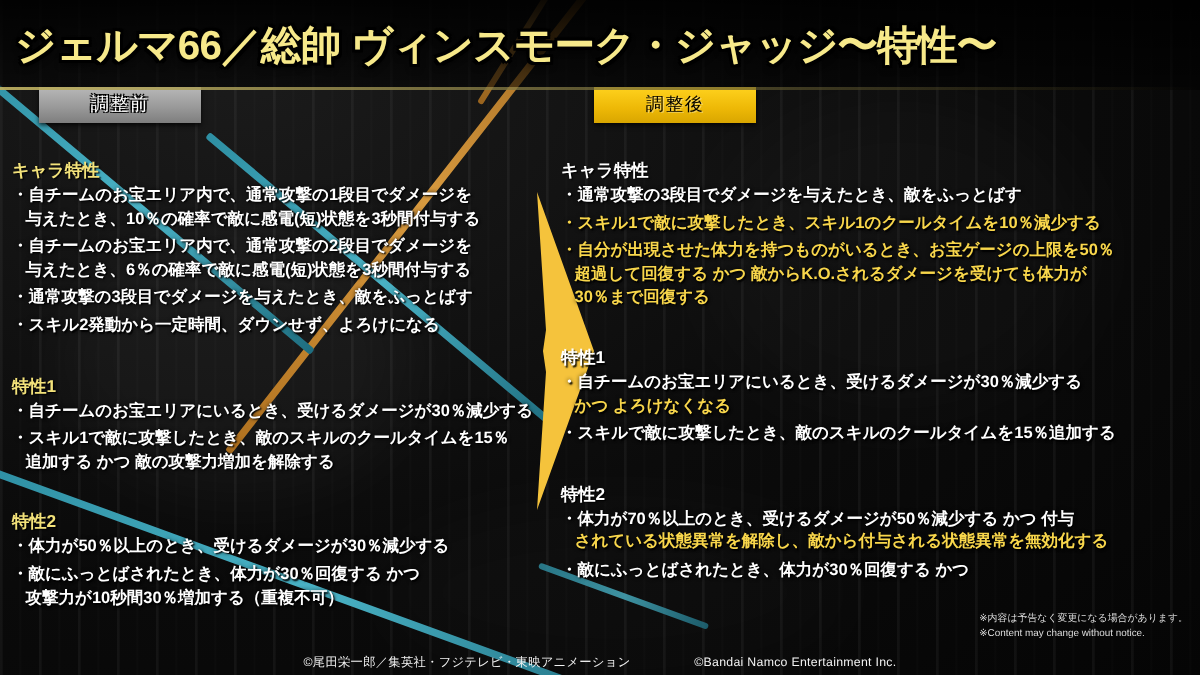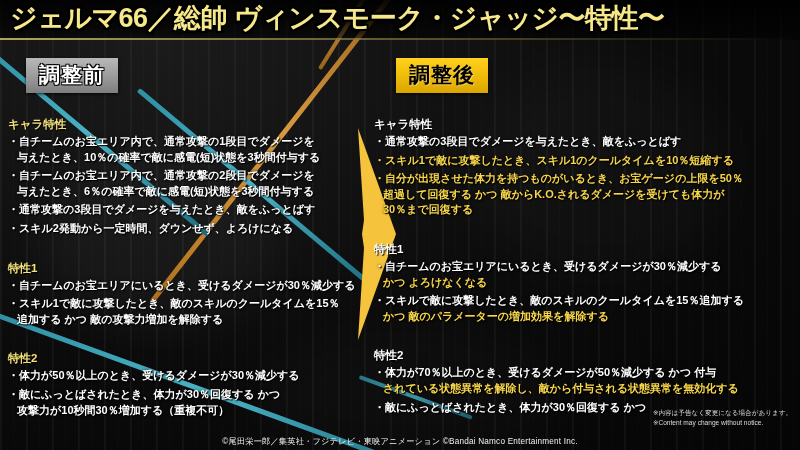--- a/index.html
+++ b/index.html
@@ -62,22 +62,22 @@
 
   
   .s-t1{ left:-20px; top:40px;  width:300px; height:5px; transform:rotate(40deg); }
   .s-t2{ left:140px; top:88px;  width:300px; height:5px; transform:rotate(40deg); }
   .s-t3{ left:-10px; top:310px; width:470px; height:5px; transform:rotate(20deg); }
   .s-t4{ left:360px; top:375px; width:120px; height:4px; transform:rotate(20deg); opacity:.8;}
 
   
   .title-wrap{
     position:absolute;
-    left:0; top:0; right:0; height:40px;
-    display:flex; align-items:flex-start;
+    left:0; top:0; right:0; height:60px;
+    display:flex; align-items:center;
     background:linear-gradient(180deg,rgba(0,0,0,.92),rgba(0,0,0,.55));
     z-index:5;
   }
   .title{
     margin-left:10px;
     font-size:27px;
     font-weight:bold;
     letter-spacing:-.5px;
     color:#f7e98a;
     text-shadow:
@@ -95,24 +95,24 @@
   
   .columns{ position:absolute; inset:52px 0 0 0; z-index:4; }
 
   .col{ position:absolute; top:0; }
   .col-left { left:8px;   width:372px; }
   .col-right{ left:374px; width:398px; }
 
   .badge{
     display:inline-block;
     padding:3px 0 4px 0;
-    width:92px;
+    width:108px;
     text-align:center;
-    font-size:21px;
-    font-weight:bold;
+    font-size:12px;
+    font-weight:normal;
     letter-spacing:1px;
     margin-top:6px;
   }
   .badge-before{
     margin-left:18px;
     color:#fff;
     background:linear-gradient(180deg,#b8b8b8,#9a9a9a 55%,#7e7e7e);
     text-shadow:1px 1px 0 #000,-1px 1px 0 #000,1px -1px 0 #000,-1px -1px 0 #000;
     box-shadow:0 1px 3px rgba(0,0,0,.8);
   }
@@ -173,21 +173,21 @@
   .copyright{
     position:absolute;
     left:0; right:0; bottom:3px;
     text-align:center;
     font-size:8.2px;
     color:#f2f2f2;
     letter-spacing:.2px;
     z-index:6;
     white-space:nowrap;
   }
-  .copyright span{ margin:0 0; }
+  .copyright span{ margin:0 20px; }
 </style>
 </head>
 <body>
 
 <div class="stage">
 
   <div class="bg-layer">
     <div class="bg-texture"></div>
     <div class="bg-blotch b1"></div>
     <div class="bg-blotch b2"></div>
@@ -263,38 +263,37 @@
       <div class="badge badge-after">調整後</div>
 
       <div class="sections">
 
         <div class="section">
           <div class="section-title">キャラ特性</div>
           <div class="bullet">
             <span class="ln">・通常攻撃の3段目でダメージを与えたとき、敵をふっとばす</span>
           </div>
           <div class="bullet">
-            <span class="ln hl">・スキル1で敵に攻撃したとき、スキル1のクールタイムを10％短縮する</span>
+            <span class="ln hl">・スキル1で敵に攻撃したとき、スキル1のクールタイムを10％減少する</span>
           </div>
           <div class="bullet">
             <span class="ln hl">・自分が出現させた体力を持つものがいるとき、お宝ゲージの上限を50％</span>
             <span class="ln indent hl">超過して回復する かつ 敵からK.O.されるダメージを受けても体力が</span>
             <span class="ln indent hl">30％まで回復する</span>
           </div>
         </div>
 
         <div class="section">
           <div class="section-title">特性1</div>
           <div class="bullet">
             <span class="ln">・自チームのお宝エリアにいるとき、受けるダメージが30％減少する</span>
             <span class="ln indent hl">かつ よろけなくなる</span>
           </div>
           <div class="bullet">
             <span class="ln">・スキルで敵に攻撃したとき、敵のスキルのクールタイムを15％追加する</span>
-            <span class="ln indent hl">かつ 敵のパラメーターの増加効果を解除する</span>
           </div>
         </div>
 
         <div class="section">
           <div class="section-title">特性2</div>
           <div class="bullet">
             <span class="ln">・体力が70％以上のとき、受けるダメージが50％減少する かつ 付与</span>
             <span class="ln indent hl">されている状態異常を解除し、敵から付与される状態異常を無効化する</span>
           </div>
           <div class="bullet">

